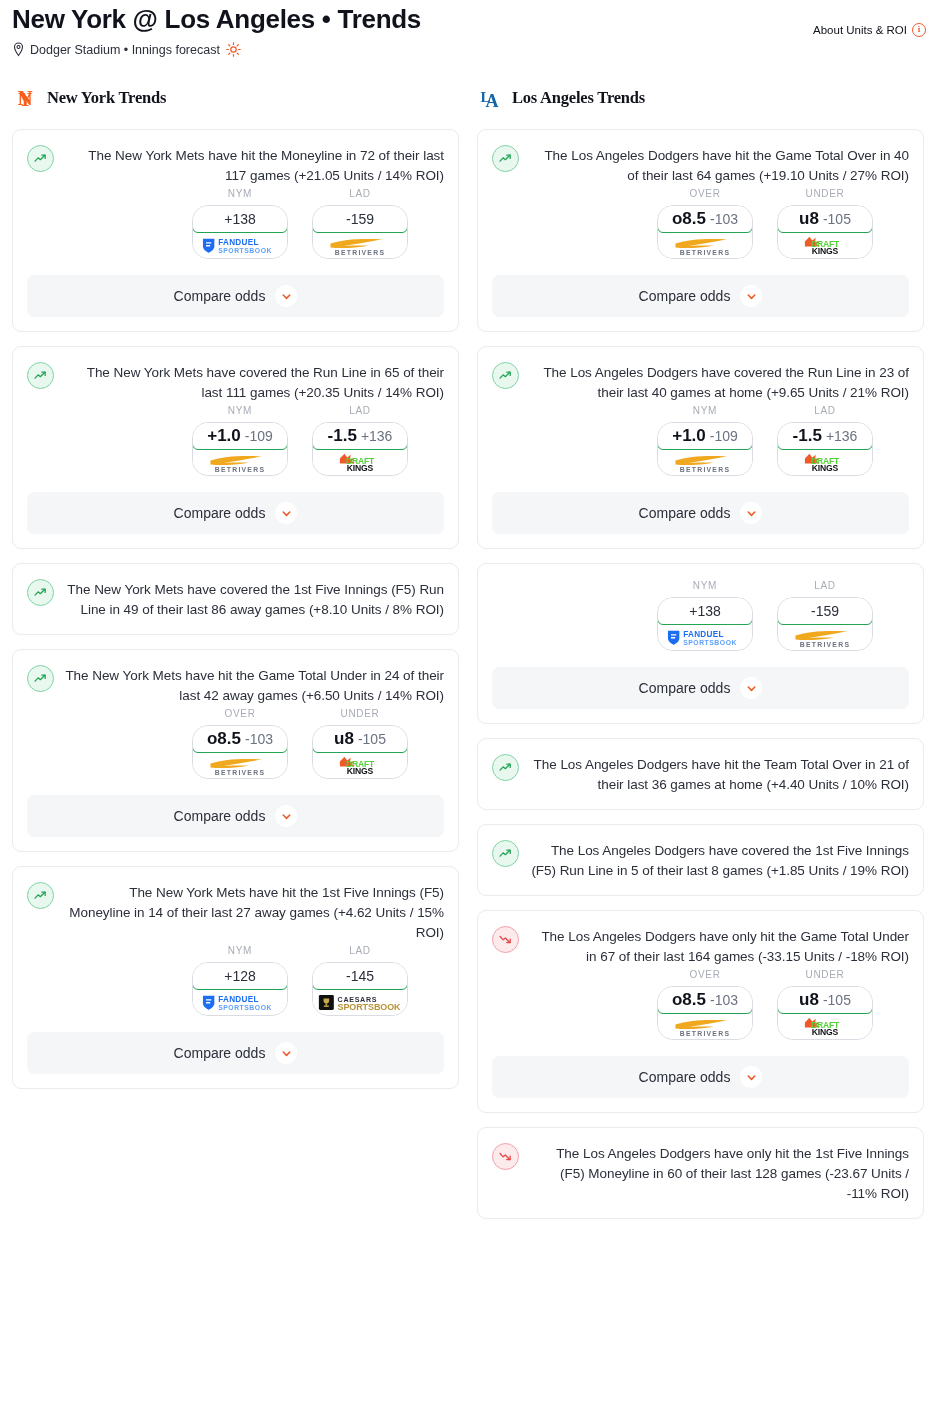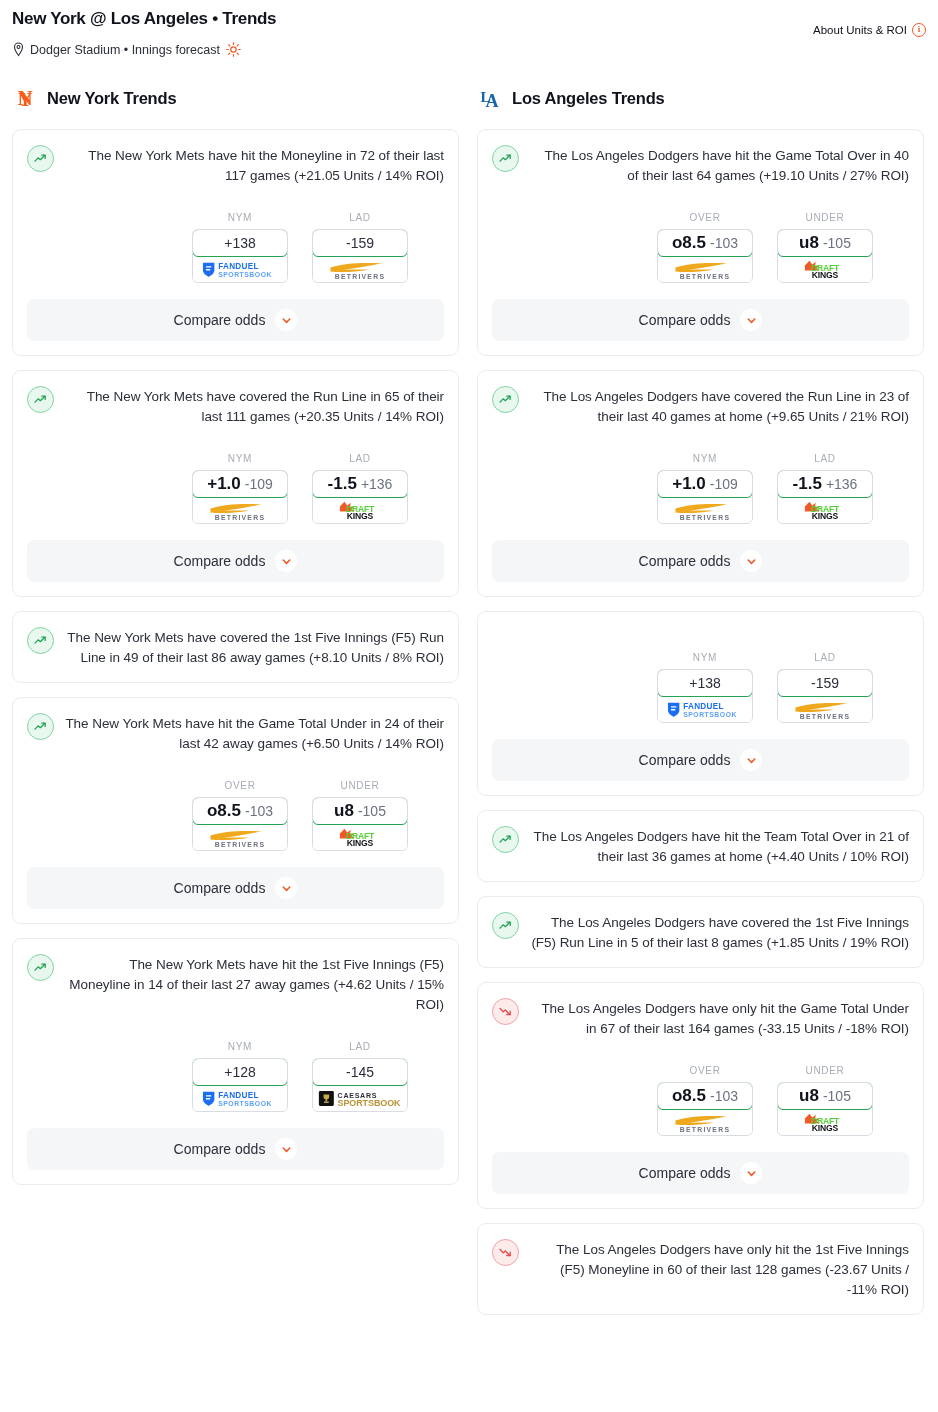--- a/index.html
+++ b/index.html
@@ -8,21 +8,21 @@
     background: #ffffff;
     font-family: "Liberation Sans", sans-serif;
     color: #1a1d26;
     -webkit-font-smoothing: antialiased;
   }
   .page { width: 938px; padding: 0 0 8px 0; position: relative; }
 
   
   .header { padding: 4px 12px 0 12px; position: relative; }
   .title {
-    font-size: 17px; font-weight: bold; letter-spacing: -0.3px;
+    font-size: 26px; font-weight: bold; letter-spacing: -0.3px;
     color: #10131c; line-height: 26px; padding-top: 2px;
   }
   .about {
     position: absolute; right: 12px; top: 23px;
     display: flex; align-items: center; gap: 5px;
     font-size: 11.5px; color: #10131c;
   }
   .info-icon {
     width: 14px; height: 14px; border-radius: 50%;
     border: 1.3px solid #f05a28; color: #f05a28;
@@ -39,21 +39,21 @@
   
   .columns { display: flex; gap: 0px; padding: 0 12px; margin-top: 26px; }
   .col { width: 447px; }
   .col.right { margin-left: 18px; }
 
   .col-head {
     display: flex; align-items: center; gap: 9px;
     height: 30px; margin-bottom: 16px;
   }
   .team-logo { width: 26px; height: 26px; flex: none; }
-  .col-title { font-size: 16.5px; font-weight: bold; color: #10131c; letter-spacing: -0.2px; }
+  .col-title { font-size: 16.5px; font-weight: bold; color: #10131c; letter-spacing: -0.2px; font-family: Liberation Serif, serif; }
 
   
   .card {
     border: 1px solid #e9ebef;
     border-radius: 9px;
     background: #fff;
     margin-bottom: 14px;
     padding: 14px 14px 14px 14px;
   }
   .trend-row { display: flex; gap: 11px; align-items: flex-start; }
@@ -64,28 +64,28 @@
   }
   .trend-badge.up { background: #e9f8ef; border: 1px solid #7fd3a3; }
   .trend-badge.down { background: #fdebec; border: 1px solid #f2a0a6; }
   .trend-badge svg { display: block; }
   .trend-text {
     font-size: 13.5px; line-height: 20px; color: #2b2f3a;
     padding-top: 2px; letter-spacing: -0.05px; text-align: right;
   }
 
   
-  .odds-wrap { display: flex; justify-content: flex-end; gap: 24px; margin-top: 26px; padding-right: 36px; }
+  .odds-wrap { display: flex; justify-content: flex-end; gap: 24px; margin-top: 2px; padding-right: 36px; }
   .odds-col { width: 96px; }
   .odds-label {
     text-align: center; font-size: 10px; color: #a7acb6;
     letter-spacing: 0.7px; margin-bottom: 6px; font-weight: normal;
   }
   .odds-box {
-    border: 1px solid #d9dce2; border-radius: 6px; overflow: hidden;
+    border: 1px solid #d9dce2; border-radius: 16px; overflow: hidden;
     background: #fff;
   }
   .odds-price {
     border: 1px solid #23a455; border-radius: 6px;
     height: 28px; display: flex; align-items: center; justify-content: center;
     gap: 4px; background: #fff; margin: -1px;
     position: relative; z-index: 2;
   }
   .odds-price .ln { font-size: 17px; font-weight: bold; color: #10131c; }
   .odds-price .pr { font-size: 14px; color: #6b7280; }

